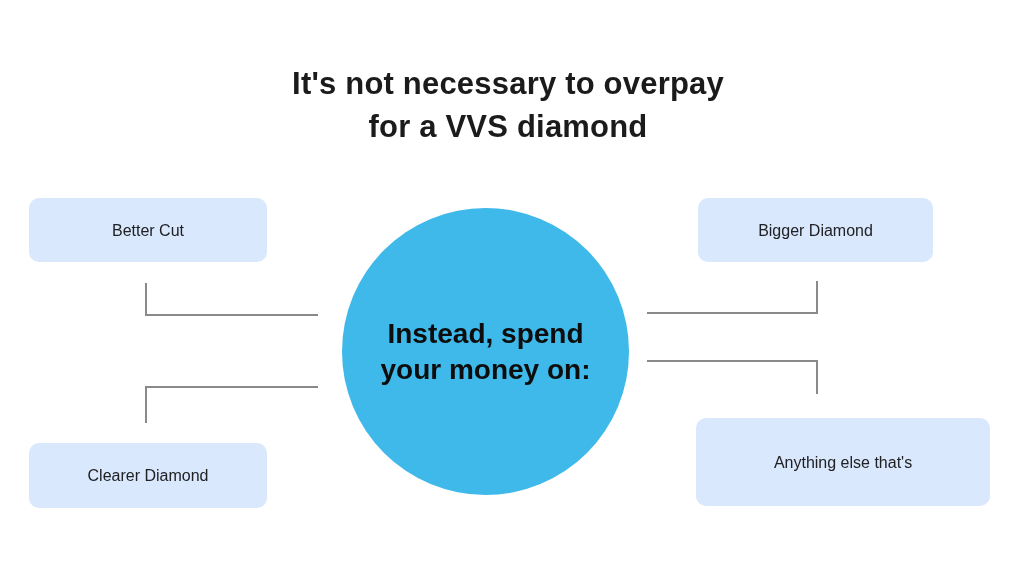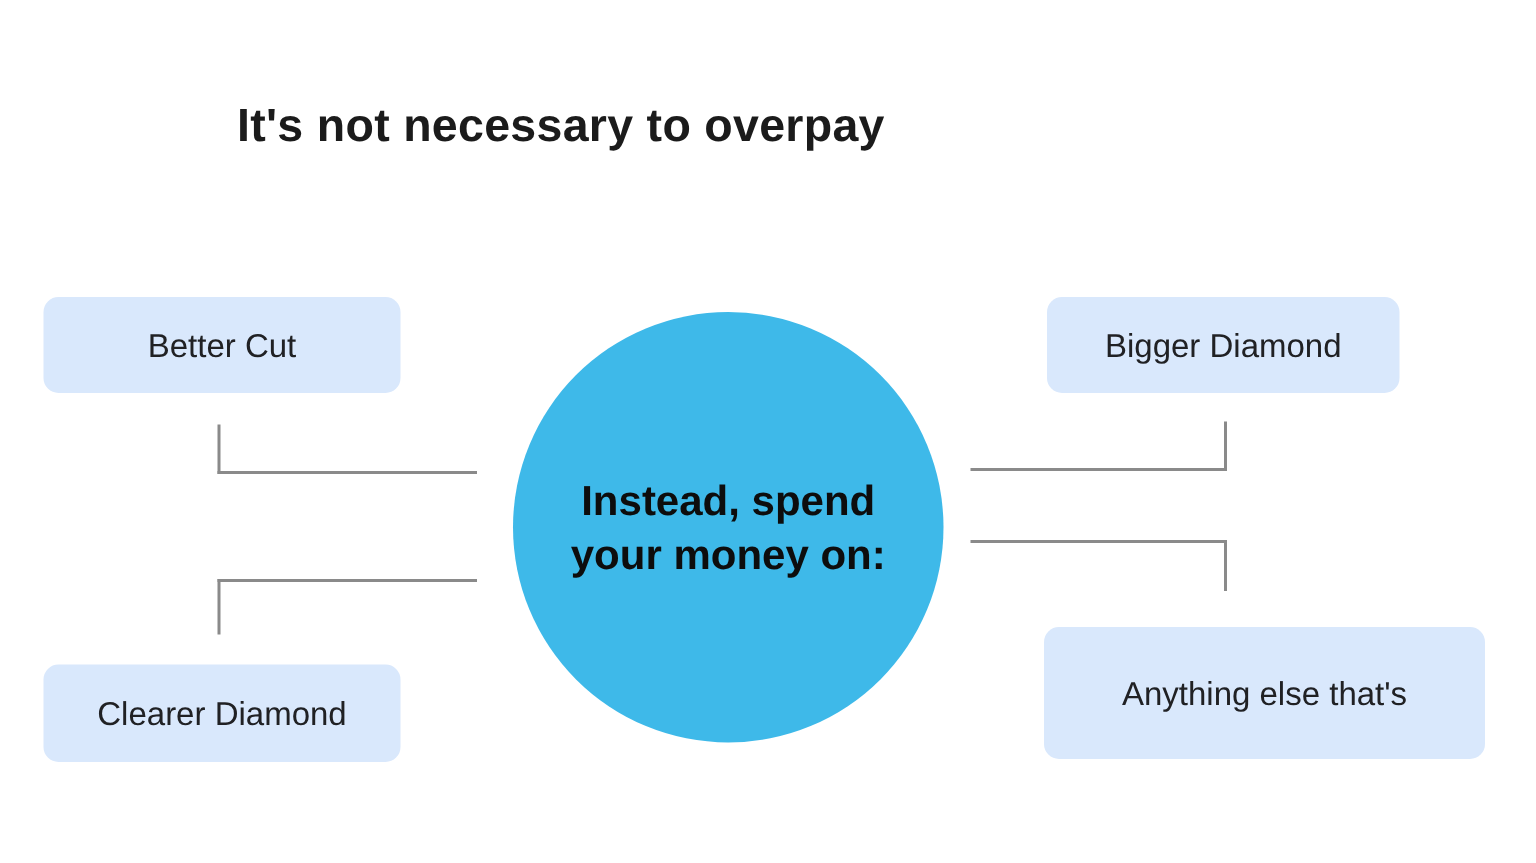--- a/index.html
+++ b/index.html
@@ -13,36 +13,36 @@
     width: 1024px;
     height: 575px;
     background: #ffffff;
     overflow: hidden;
   }
   .title {
     position: absolute;
     left: 158px;
     top: 62px;
     width: 700px;
-    text-align: left;
+    text-align: center;
     font-size: 31px;
     font-weight: bold;
     color: #1b1b1b;
     line-height: 43px;
     letter-spacing: 0.2px;
   }
   .label-box {
     position: absolute;
     background: #d9e8fc;
     border-radius: 10px;
     display: flex;
     align-items: center;
     justify-content: center;
     text-align: center;
-    font-size: 22px;
+    font-size: 16px;
     color: #202124;
     line-height: 29px;
   }
   .box-better-cut    { left: 29px;  top: 198px; width: 238px; height: 64px; }
   .box-bigger        { left: 698px; top: 198px; width: 235px; height: 64px; }
   .box-clearer       { left: 29px;  top: 443px; width: 238px; height: 65px; }
   .box-anything      { left: 696px; top: 418px; width: 294px; height: 88px; text-align: right; }
   .center-circle {
     position: absolute;
     left: 342px;
@@ -78,20 +78,21 @@
   .conn-br-h { left: 647px; top: 360px; width: 171px; height: 2px;  }
   .conn-br-v { left: 816px; top: 360px; width: 2px;   height: 34px; }
 </style>
 </head>
 <body>
 
 <div class="canvas">
 
   <div class="title">
     <div>It's not necessary to overpay</div>
+    <div>for a VVS diamond</div>
   </div>
 
   <div class="label-box box-better-cut">
     <span>Better Cut</span>
   </div>
 
   <div class="label-box box-bigger">
     <span>Bigger Diamond</span>
   </div>
 

